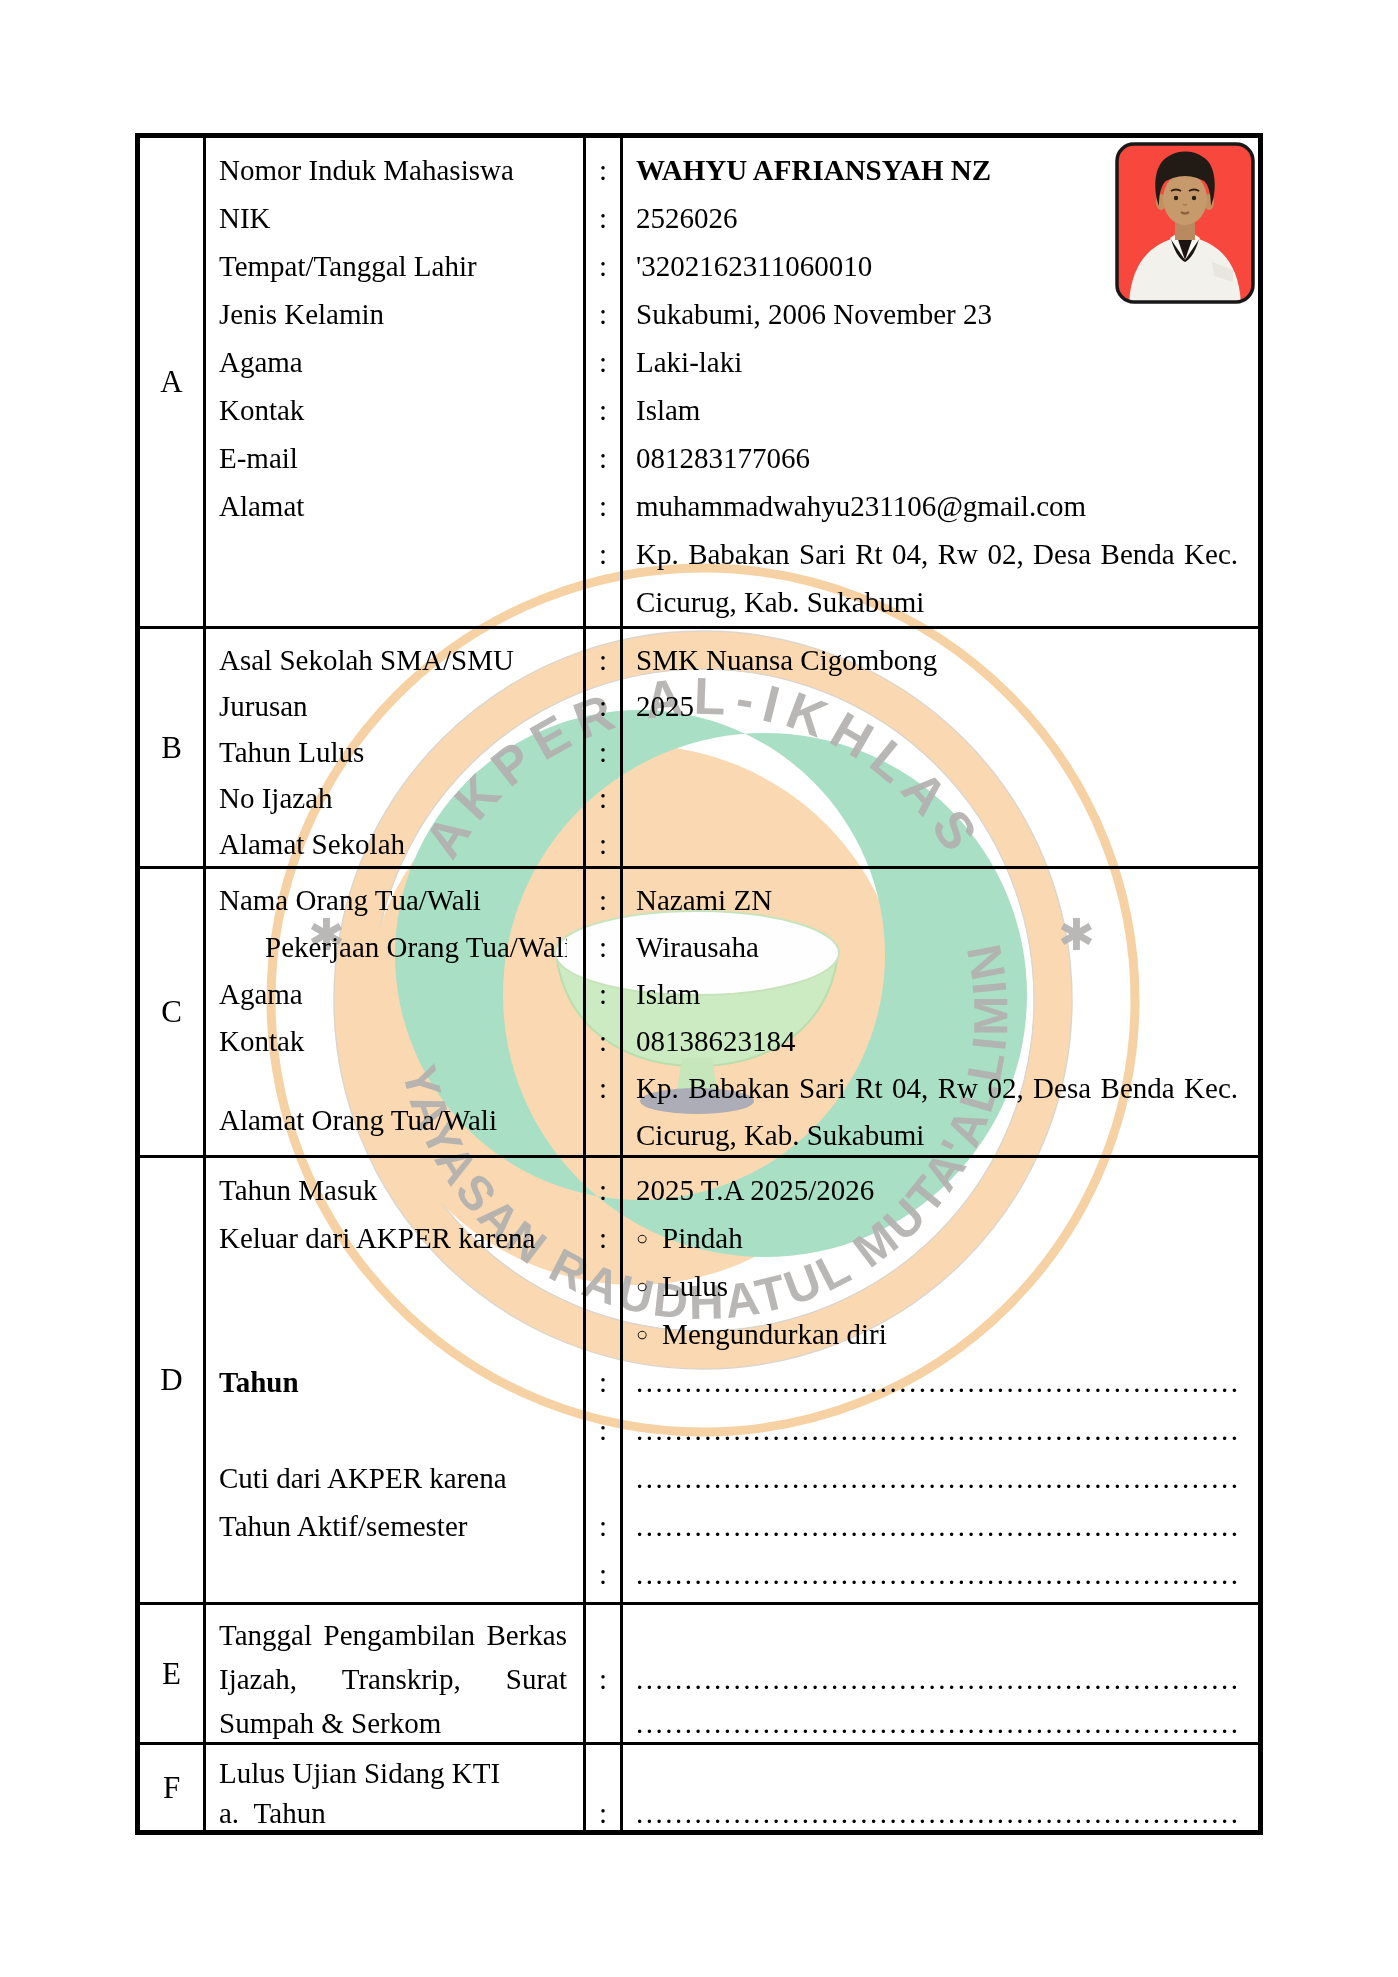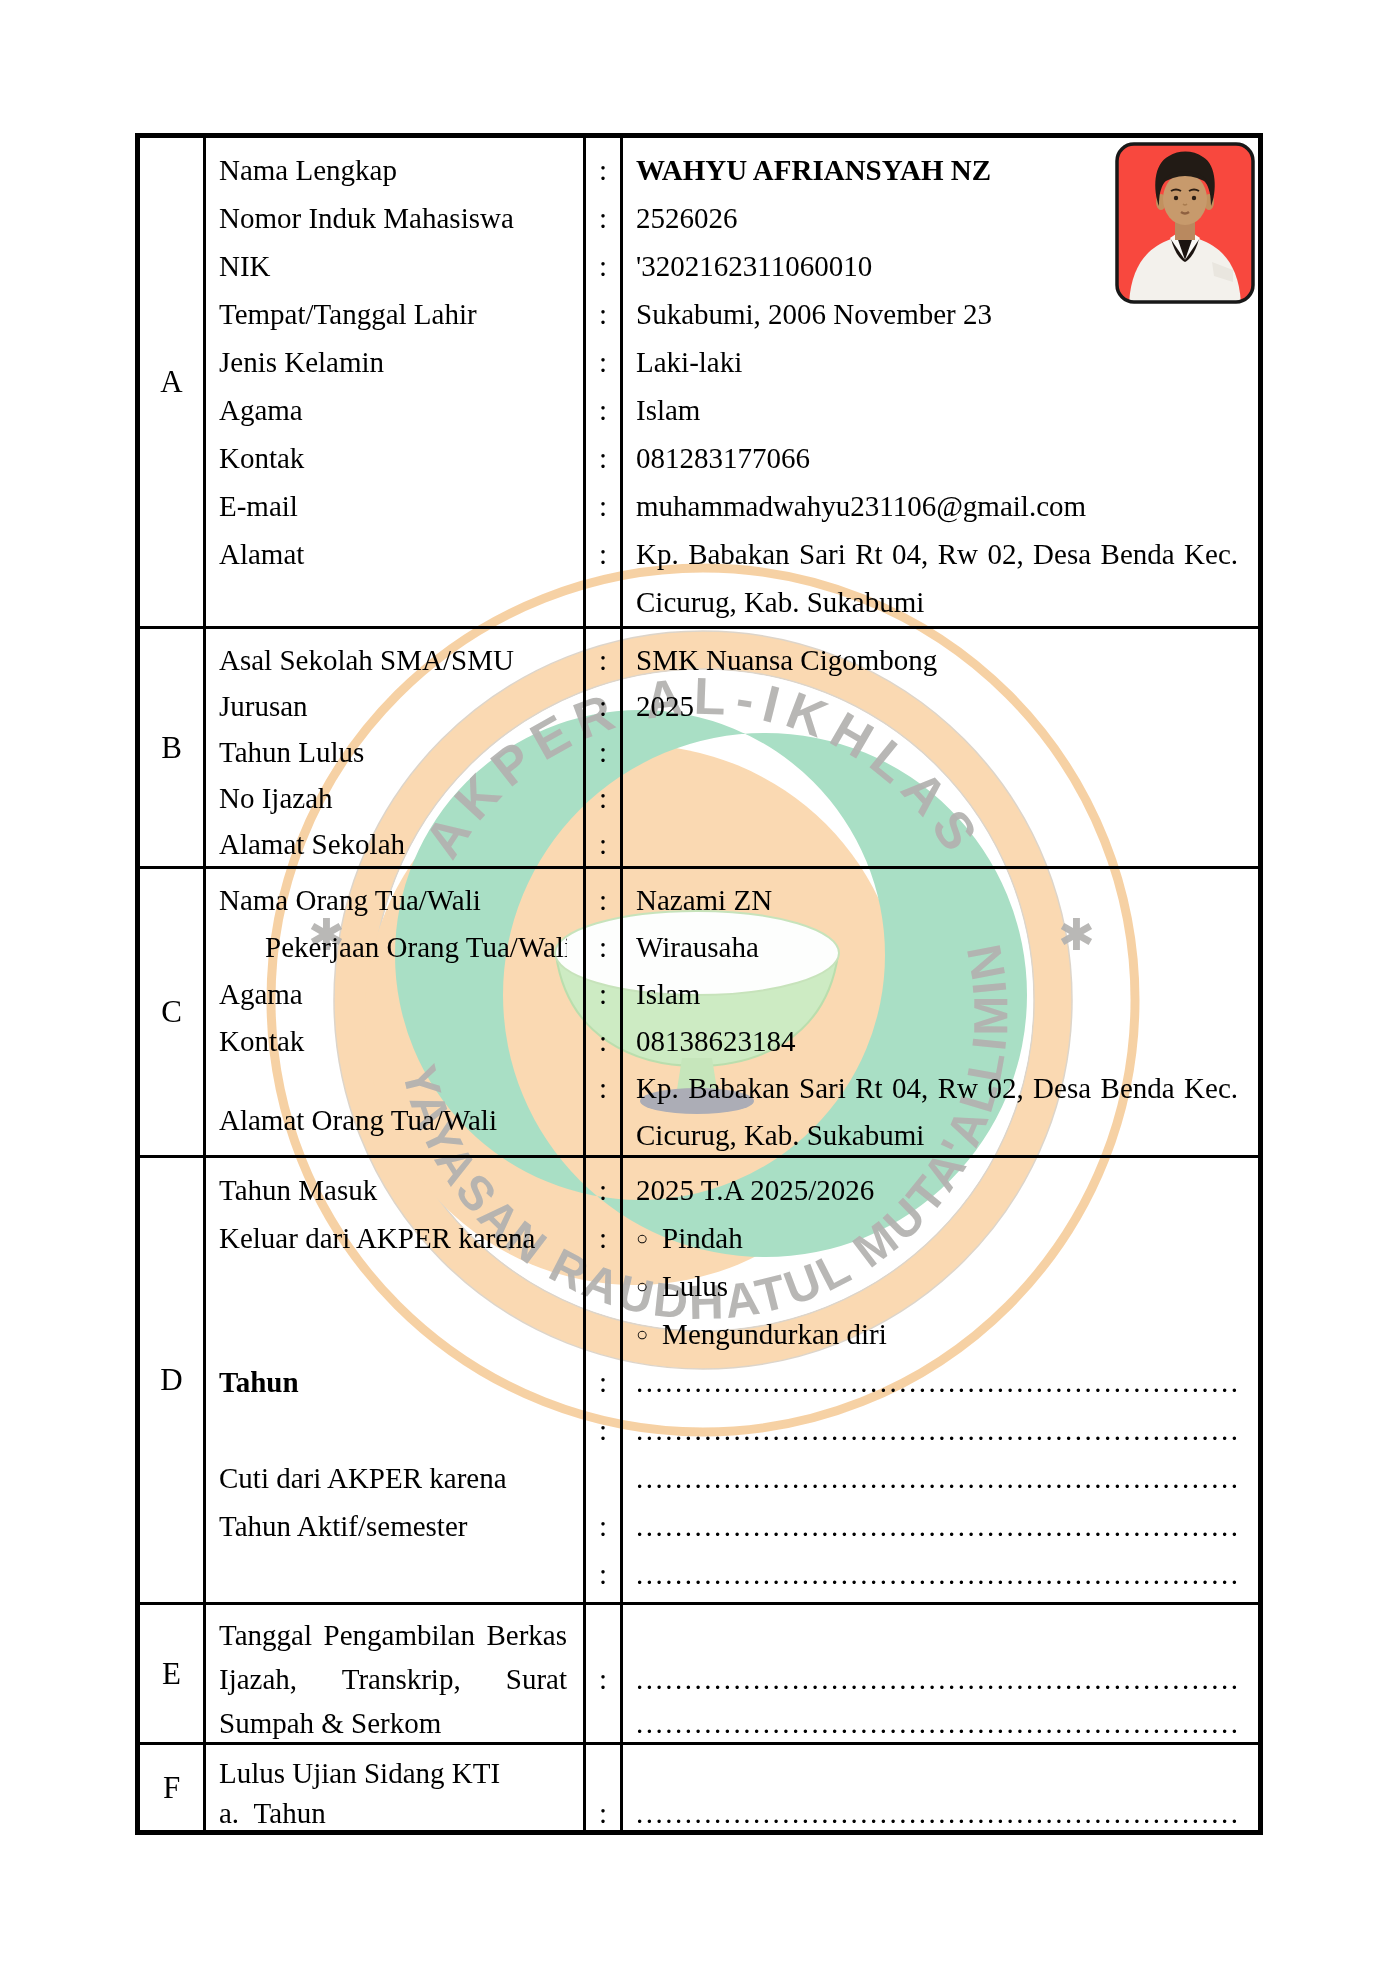--- a/index.html
+++ b/index.html
@@ -65,21 +65,20 @@
       <text x="1058" y="950" font-size="44" fill="#AFAEAC" opacity="0.92" font-family="Liberation Sans, DejaVu Sans, sans-serif">✱</text>
     </g>
   </svg>
 
   <div class="tbl">
       <div class="sec" style="height: 488px;">
         <div class="cl">
           <div>A</div>
         </div>
         <div class="cL">
-          <div class="line" style="height: 48px; line-height: 48px;">Nama Lengkap</div>
           <div class="line" style="height: 48px; line-height: 48px;">Nomor Induk Mahasiswa</div>
           <div class="line" style="height: 48px; line-height: 48px;">NIK</div>
           <div class="line" style="height: 48px; line-height: 48px;">Tempat/Tanggal Lahir</div>
           <div class="line" style="height: 48px; line-height: 48px;">Jenis Kelamin</div>
           <div class="line" style="height: 48px; line-height: 48px;">Agama</div>
           <div class="line" style="height: 48px; line-height: 48px;">Kontak</div>
           <div class="line" style="height: 48px; line-height: 48px;">E-mail</div>
           <div class="line" style="height: 48px; line-height: 48px;">Alamat</div>
           <div class="line" style="height: 48px; line-height: 48px;"></div>
         </div>

